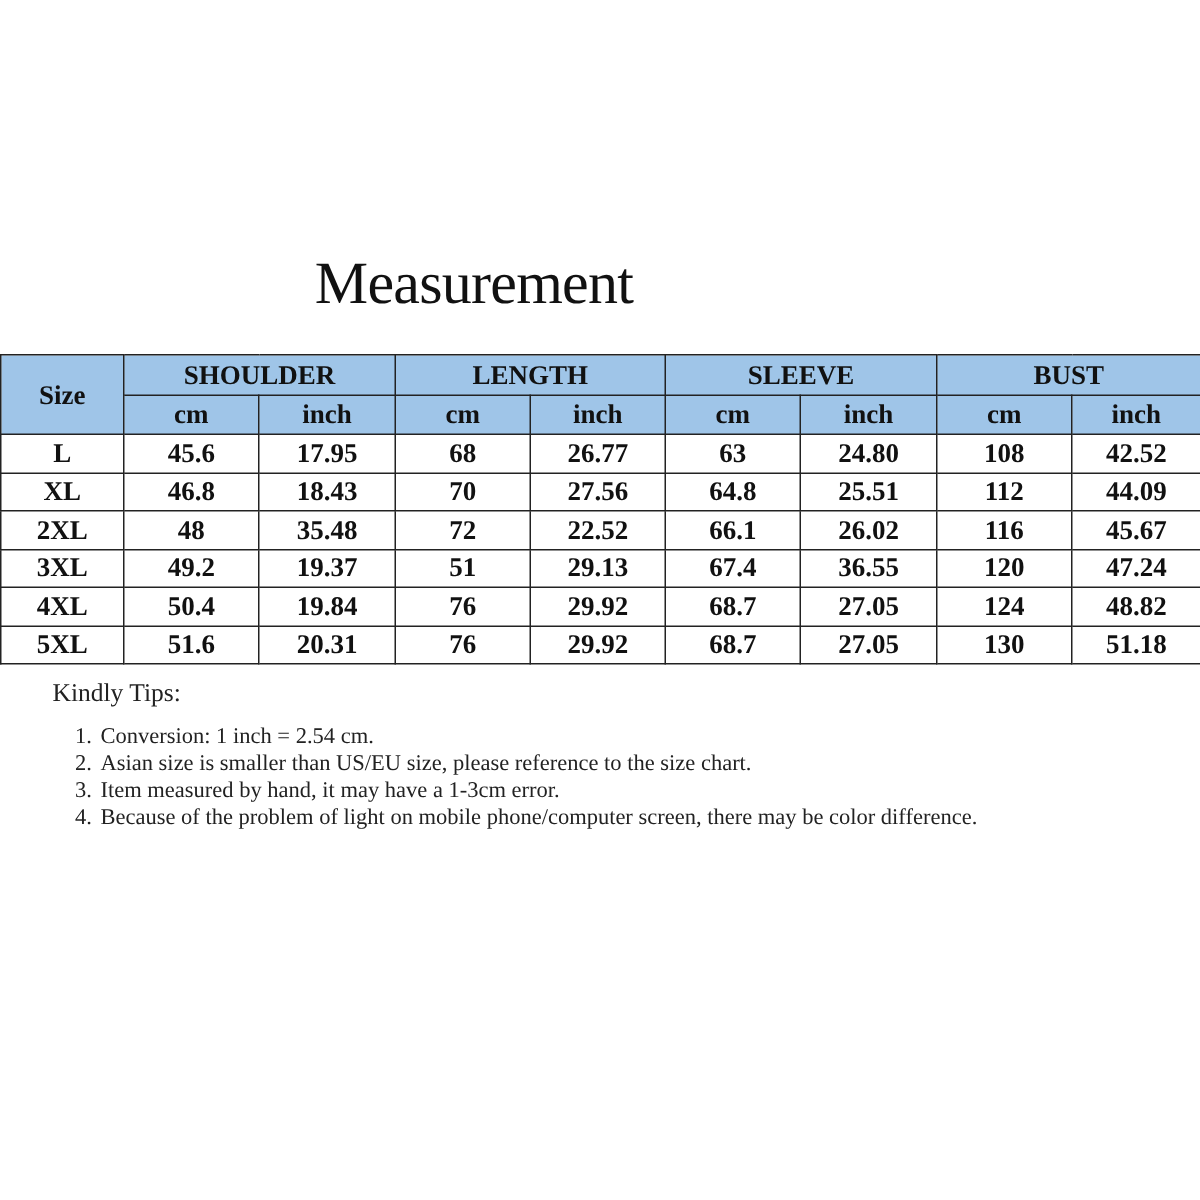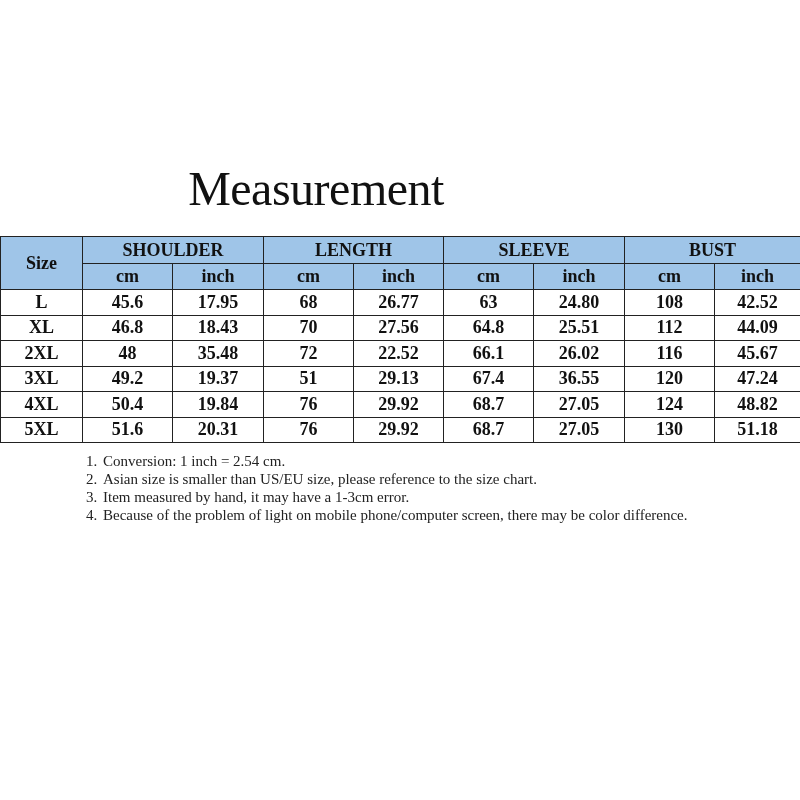--- a/index.html
+++ b/index.html
@@ -1,32 +1,32 @@
 <!DOCTYPE html>
 <html><head>
 <meta charset="utf-8">
 <style>
   html, body { margin:0; padding:0; background:#ffffff; }
   body { width:800px; height:800px; position:relative; overflow:hidden;
          font-family:"Liberation Serif", "DejaVu Serif", serif; color:#111; }
   .title { position:absolute; top:166px; left:0; width:632px; text-align:center;
-           font-size:48px; font-weight:normal; letter-spacing:-0.5px; line-height:46px; }
+           font-size:40px; font-weight:normal; letter-spacing:-0.5px; line-height:46px; }
   table.chart { position:absolute; top:220px; left:0; width:800px; border-collapse:collapse;
                 table-layout:fixed;margin-top:16px; }
   table.chart td, table.chart th { border:1.5px solid #222; text-align:center; padding:0; }
   table.chart th { background:#9fc5e8; font-weight:bold; font-size:18px; }
   table.chart thead tr.grp th { height:26px; }
   table.chart thead tr.unit th { height:25px; }
   table.chart tbody td { height:24.5px; font-size:18px; }
   td.b { font-weight:bold; }
   td.n { font-weight:bold; }
   .tips { position:absolute; left:35px; top:452px; width:740px; font-size:15px; color:#222; }
   .tips h3 { margin:0 0 10px 0; font-size:17px; font-weight:normal; }
   .tips ol { margin:0; padding-left:30px; }
-  .tips li { line-height:18px; padding-left:2px;margin-left:36px; }
+  .tips li { line-height:18px; padding-left:2px; }
 </style>
 </head>
 <body>
 
 <div class="title">Measurement</div>
 
 <table class="chart">
   <colgroup>
     <col style="width:82px">
       <col style="width:90px">
@@ -121,19 +121,20 @@
         <td class="n">29.92</td>
         <td class="b">68.7</td>
         <td class="n">27.05</td>
         <td class="b">130</td>
         <td class="n">51.18</td>
       </tr>
     </tbody>
 </table>
 
 <div class="tips">
+  <h3>Kindly Tips:</h3>
   <ol>
     <li>Conversion: 1 inch = 2.54 cm.</li>
     <li>Asian size is smaller than US/EU size, please reference to the size chart.</li>
     <li>Item measured by hand, it may have a 1-3cm error.</li>
     <li>Because of the problem of light on mobile phone/computer screen, there may be color difference.</li>
   </ol>
 </div>
 
 </body></html>

